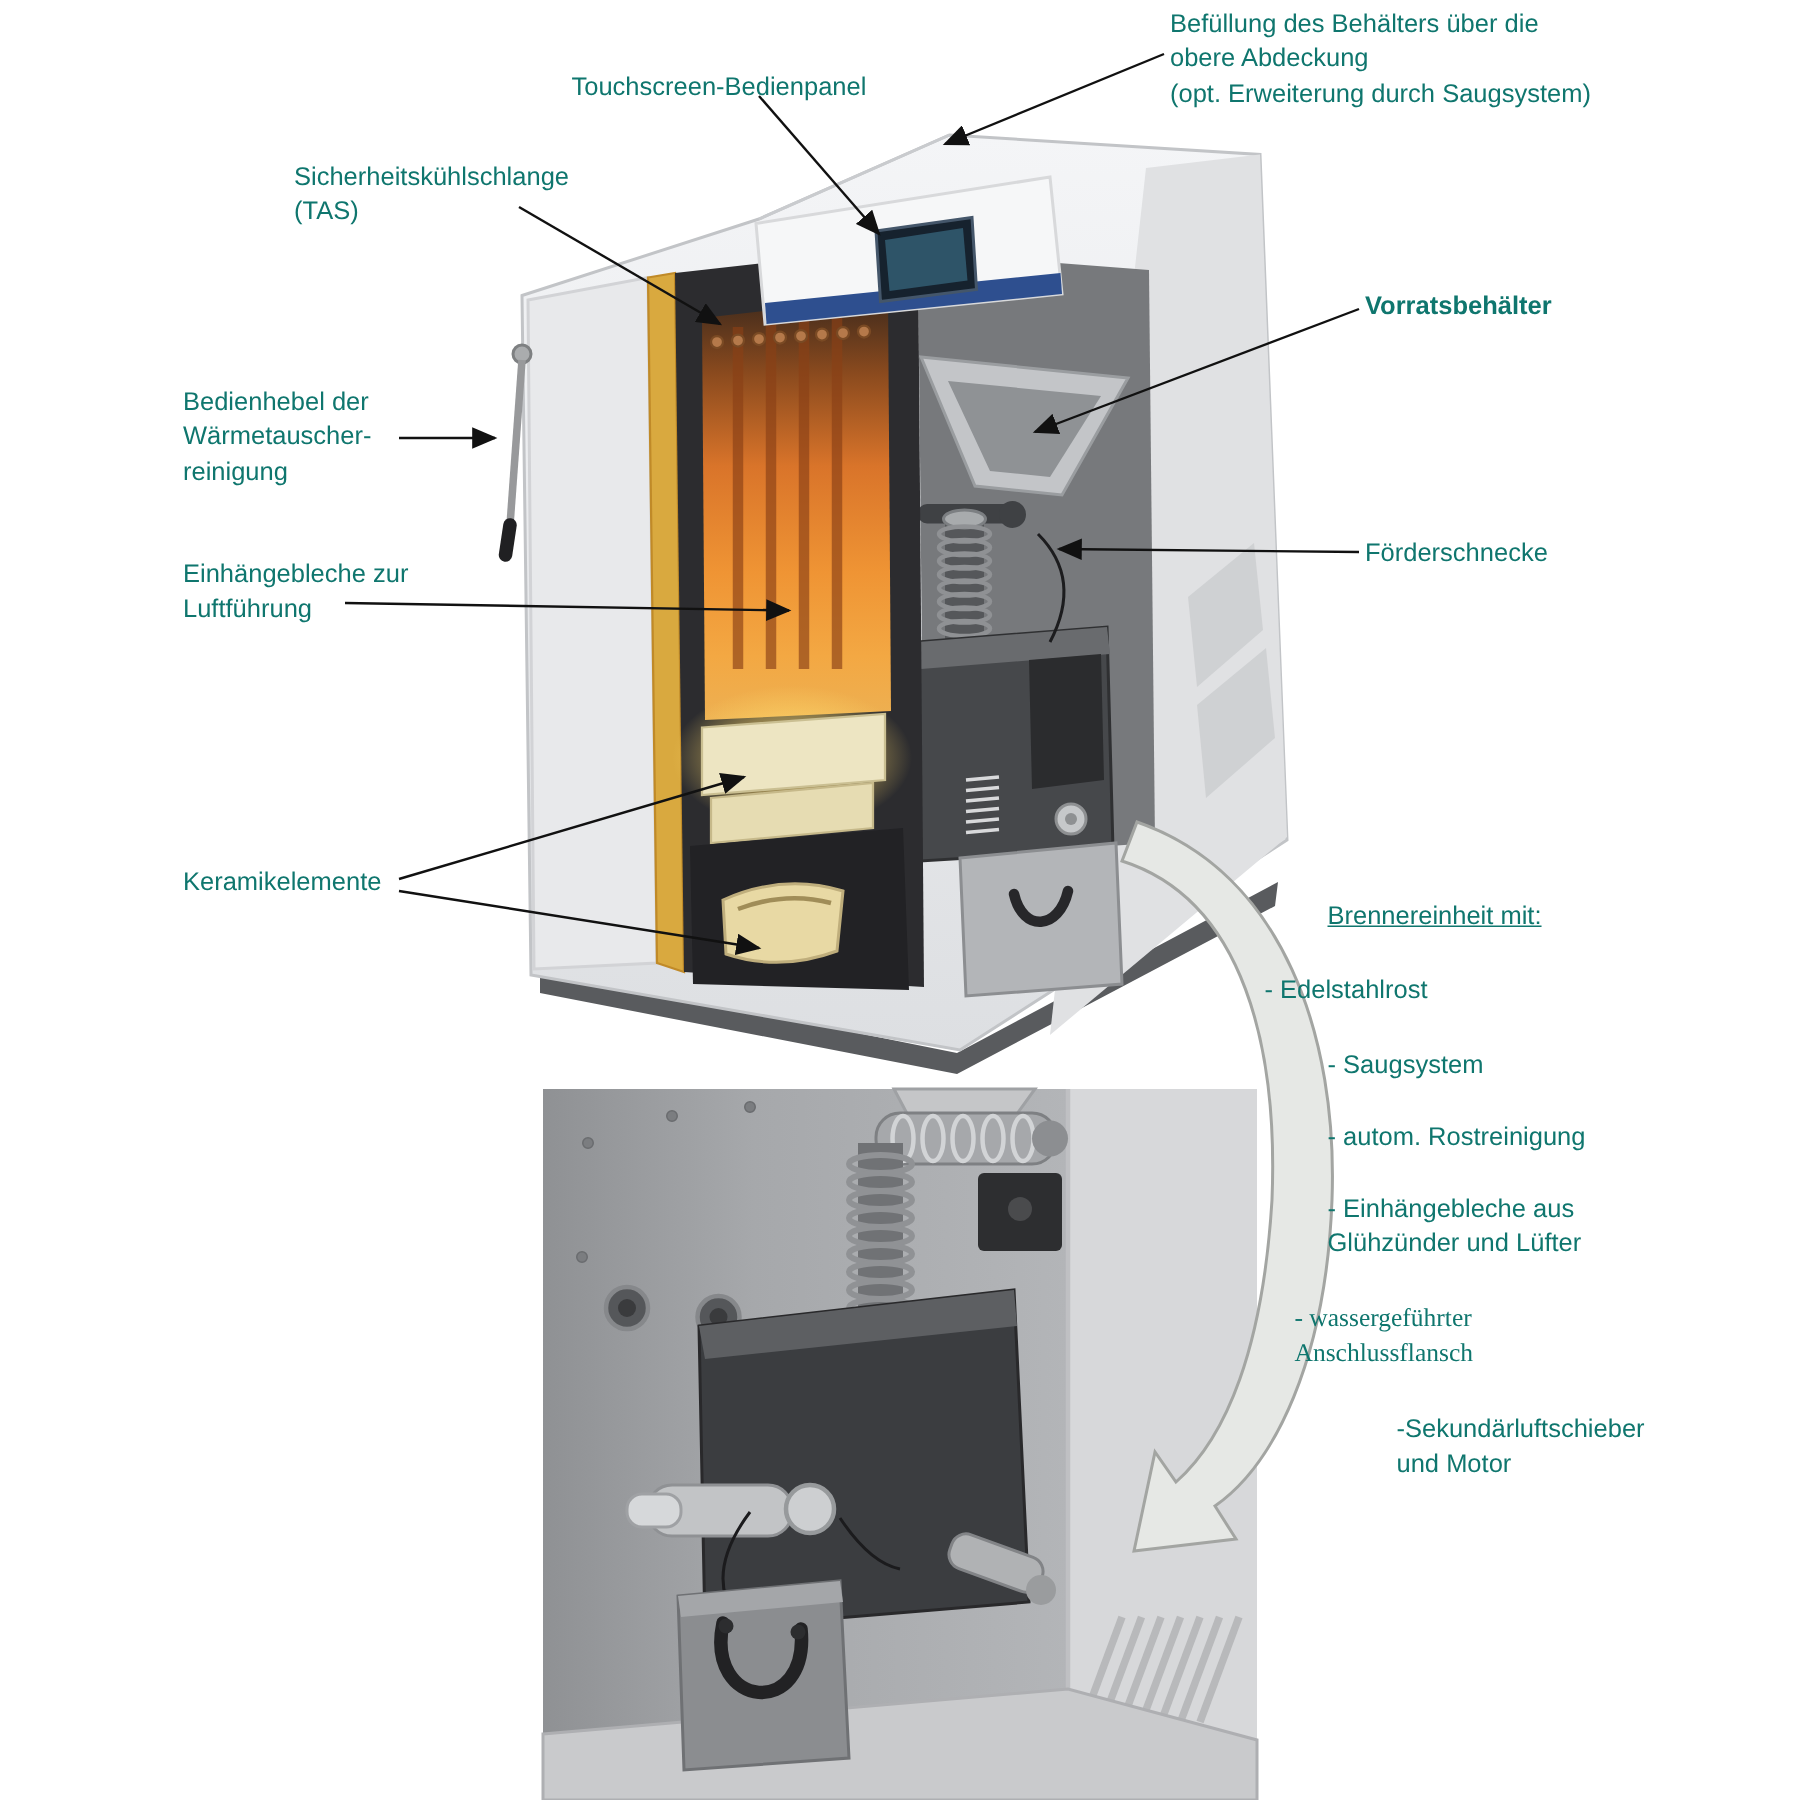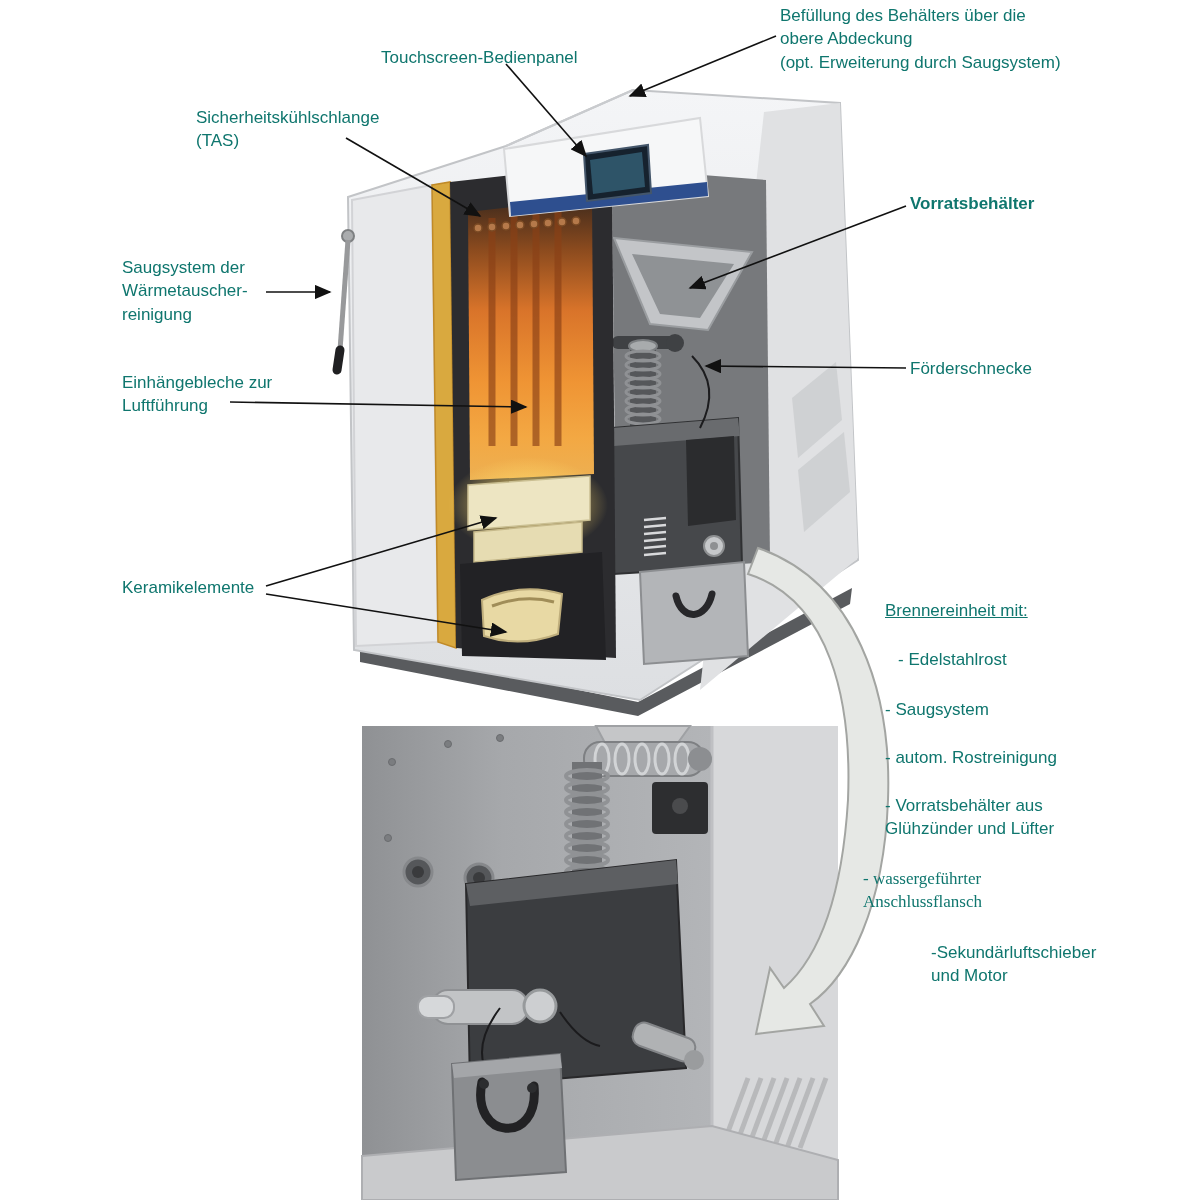--- a/index.html
+++ b/index.html
@@ -235,40 +235,40 @@
 obere Abdeckung
 (opt. Erweiterung durch Saugsystem)</div>
 
   <div class="label" style="left:381px; top:46px;">Touchscreen-Bedienpanel</div>
 
   <div class="label" style="left:196px; top:106px; width:220px;">Sicherheitskühlschlange
 (TAS)</div>
 
   <div class="label" style="left:910px; top:192px;font-weight:bold;">Vorratsbehälter</div>
 
-  <div class="label" style="left:122px; top:256px; width:170px;">Saugsystem der
+  <div class="label" style="left:122px; top:256px; width:170px;">Bedienhebel der
 Wärmetauscher-
 reinigung</div>
 
   <div class="label" style="left:910px; top:357px;">Förderschnecke</div>
 
   <div class="label" style="left:122px; top:371px; width:200px;">Einhängebleche zur
 Luftführung</div>
 
   <div class="label" style="left:122px; top:576px;">Keramikelemente</div>
 
   <div class="label underline" style="left:885px; top:599px;">Brennereinheit mit:</div>
 
-  <div class="label" style="left:898px; top:648px;text-align:right;">- Edelstahlrost</div>
+  <div class="label" style="left:843px; top:648px;text-align:right;">- Edelstahlrost</div>
 
   <div class="label" style="left:885px; top:698px;">- Saugsystem</div>
 
   <div class="label" style="left:885px; top:746px;">- autom. Rostreinigung</div>
 
-  <div class="label" style="left:885px; top:794px; width:220px;">- Vorratsbehälter aus
+  <div class="label" style="left:885px; top:794px; width:220px;">- Einhängebleche aus
 Glühzünder und Lüfter</div>
 
   <div class="label" style="left:863px; top:867px; width:220px;font-family:Liberation Serif, serif;">- wassergeführter
 Anschlussflansch</div>
 
   <div class="label" style="left:885px; top:941px; width:220px;margin-left:46px;">-Sekundärluftschieber
 und Motor</div>
 
 </div>
 

